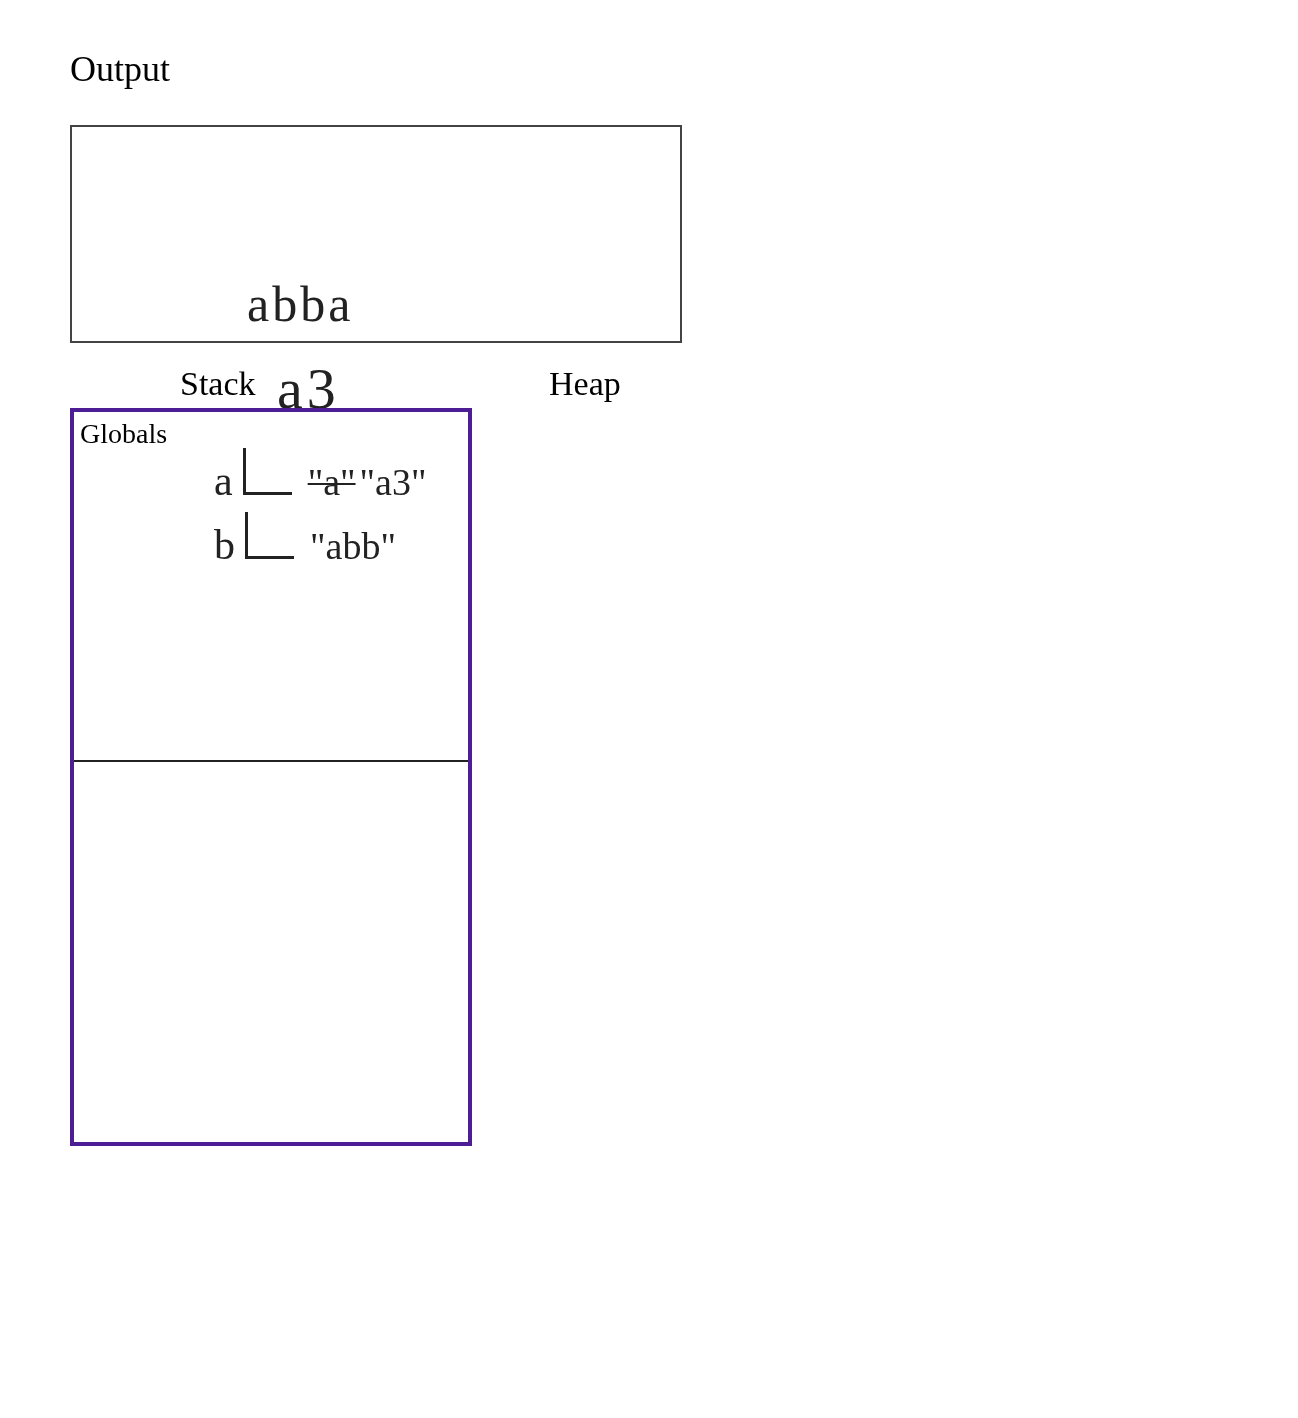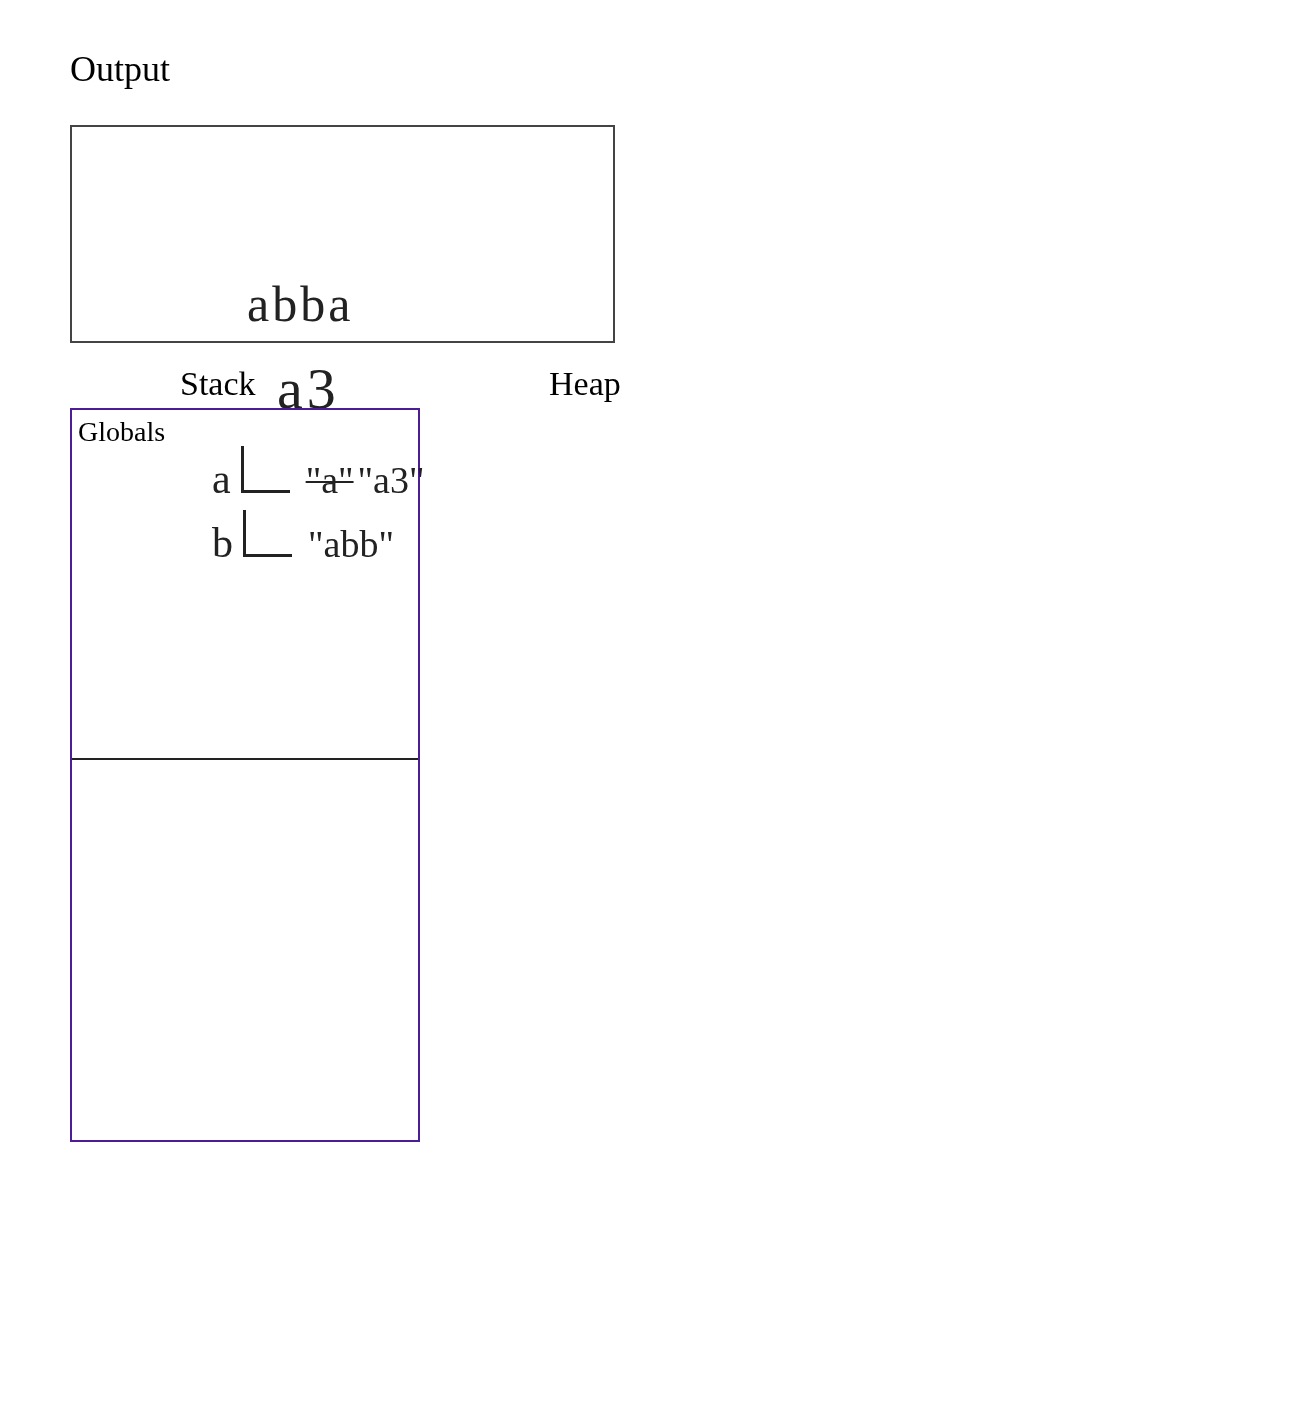--- a/index.html
+++ b/index.html
@@ -19,21 +19,21 @@
   .section-title {
     position: absolute;
     left: 70px;
     top: 48px;
     font-size: 36px;
   }
   .output-box {
     position: absolute;
     left: 70px;
     top: 125px;
-    width: 545px;
+    width: 612px;
     height: 218px;
     border: 2px solid #444;
     box-sizing: border-box;
   }
   .handwritten {
     font-family: "Comic Sans MS", "Segoe Script", cursive;
     color: #222;
   }
   .output-line1 {
     position: absolute;
@@ -60,22 +60,22 @@
     position: absolute;
     left: 530px;
     top: 365px;
     font-size: 34px;
     margin-left: 19px;
   }
   .stack-box {
     position: absolute;
     left: 70px;
     top: 408px;
-    width: 350px;
-    border: 2px solid #4c1d95;
+    width: 402px;
+    border: 4px solid #4c1d95;
     box-sizing: border-box;
   }
   .stack-frame {
     position: relative;
     box-sizing: border-box;
   }
   .globals-frame {
     height: 350px;
     border-bottom: 2px solid #222;
   }

